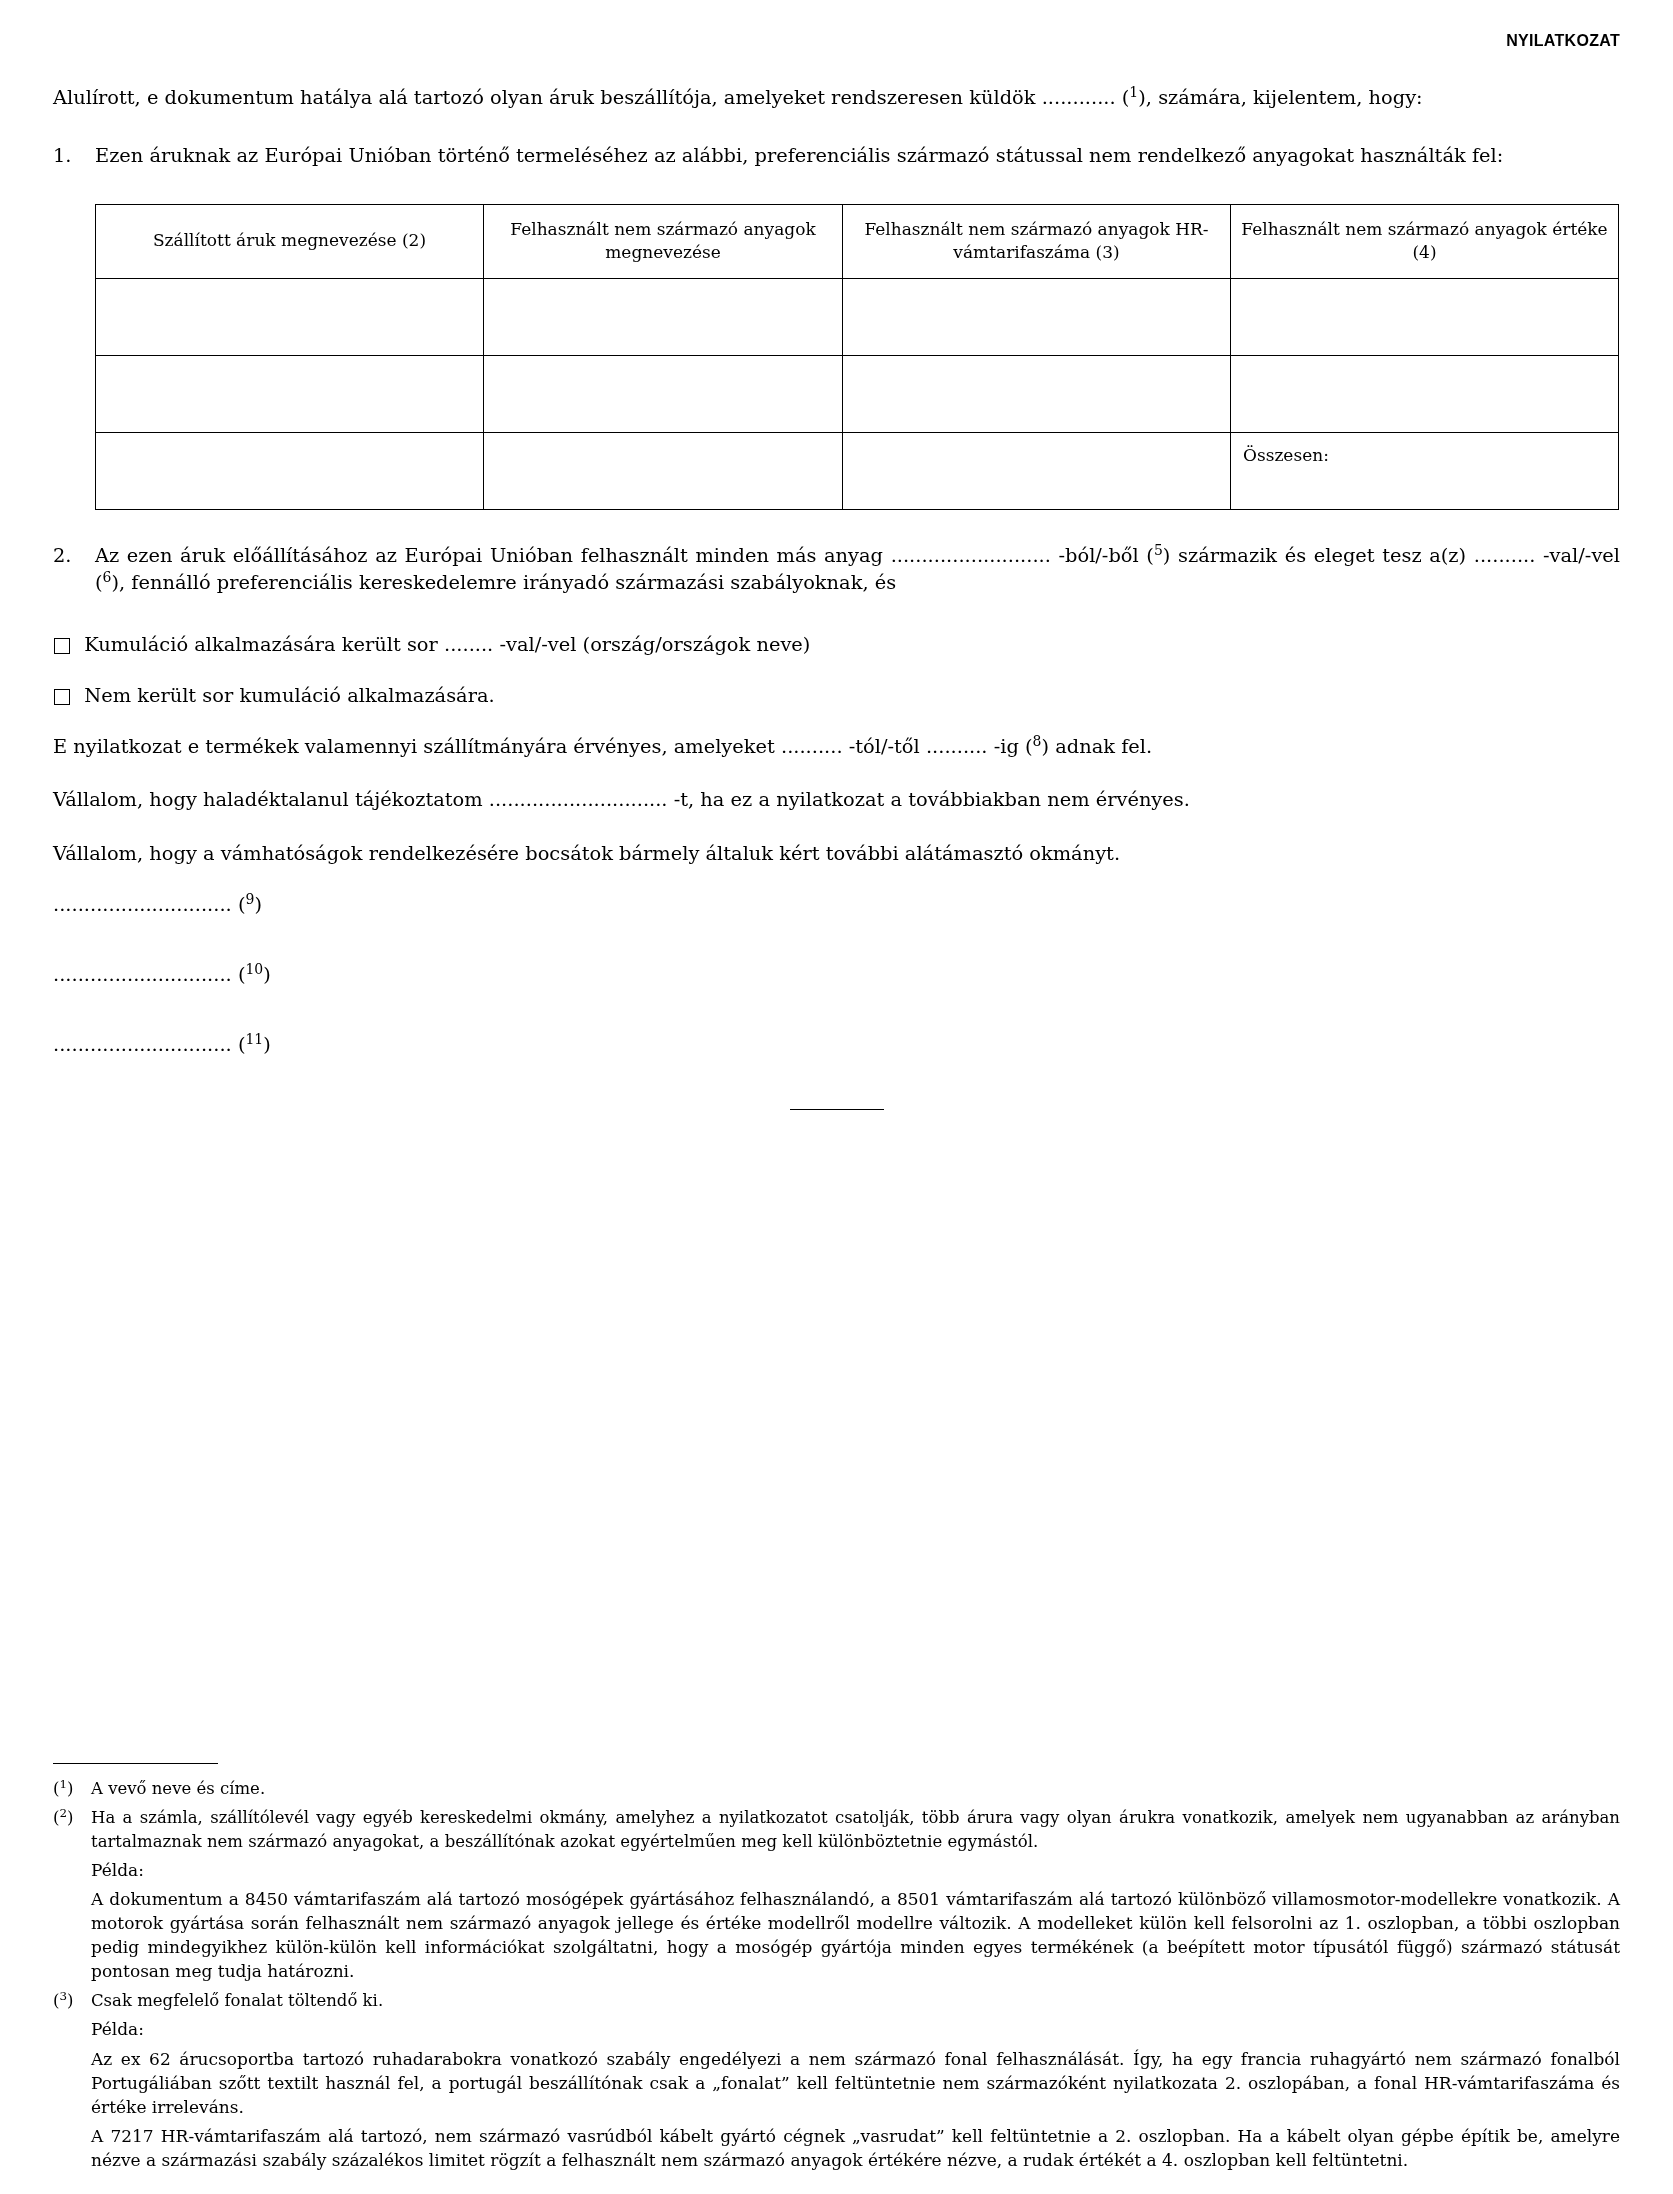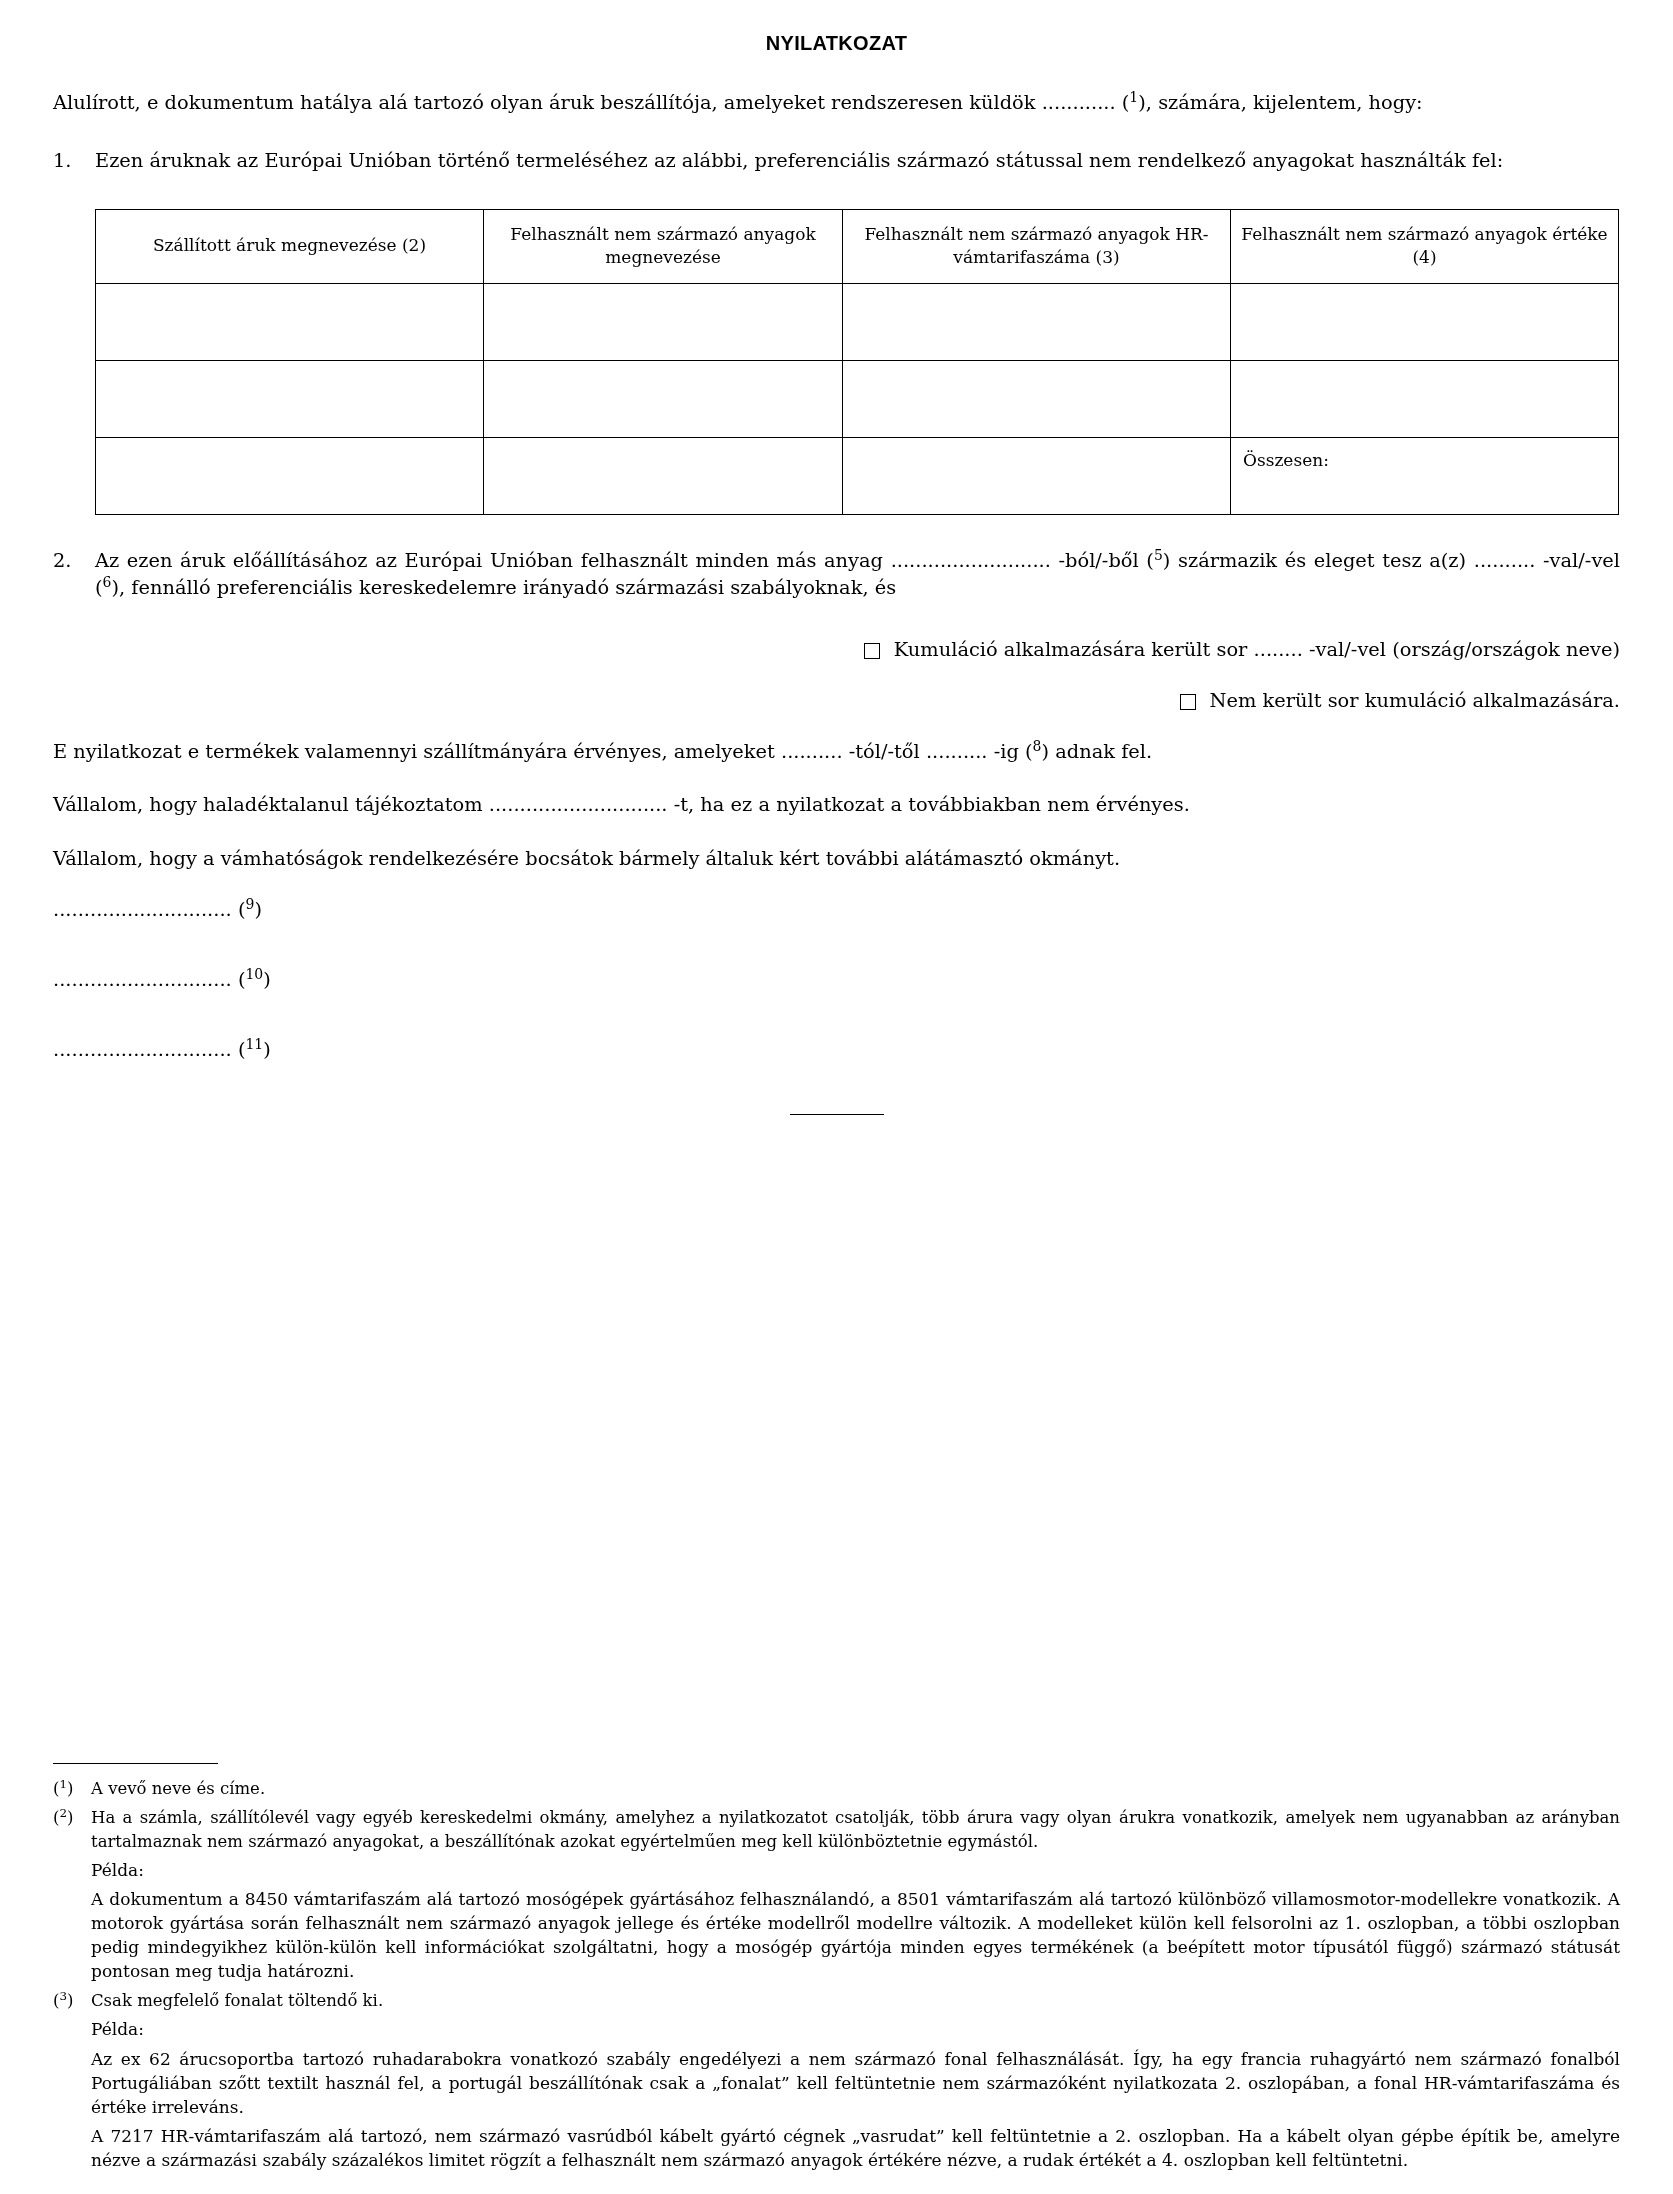--- a/index.html
+++ b/index.html
@@ -13,24 +13,24 @@
   }
   .page {
     width: 1673px;
     min-height: 2194px;
     box-sizing: border-box;
     padding: 23.5px 53px 17.7px 53px;
     background: #ffffff;
     position: relative;
   }
   .doc-title {
-    text-align: center;
+    text-align: right;
     font-family: "Liberation Sans", sans-serif;
     font-weight: bold;
-    font-size: 20px;
+    font-size: 16px;
     letter-spacing: 0.3px;
     margin: 8.2px 0 34px 0;
   }
   p, li, div.body-text {
     font-size: 19.4px;
     line-height: 1.42;
     text-align: justify;
   }
   .intro {
     margin: 0 0 31px 0;
@@ -76,21 +76,20 @@
     font-size: 17px;
     padding: 15.3px 0 0 9.4px;
   }
   .after-table {
     margin-top: 32px;
   }
   .checkline {
     display: flex;
     align-items: flex-start;
     margin: 0 0 23.5px 0;
-    justify-content: flex-end;
   }
   .checkbox {
     width: 16px;
     height: 16px;
     border: 1.8px solid #000;
     flex: 0 0 16px;
     margin: 7px 14px 0 1.2px;
     box-sizing: border-box;
   }
   .checkline .ctxt {

